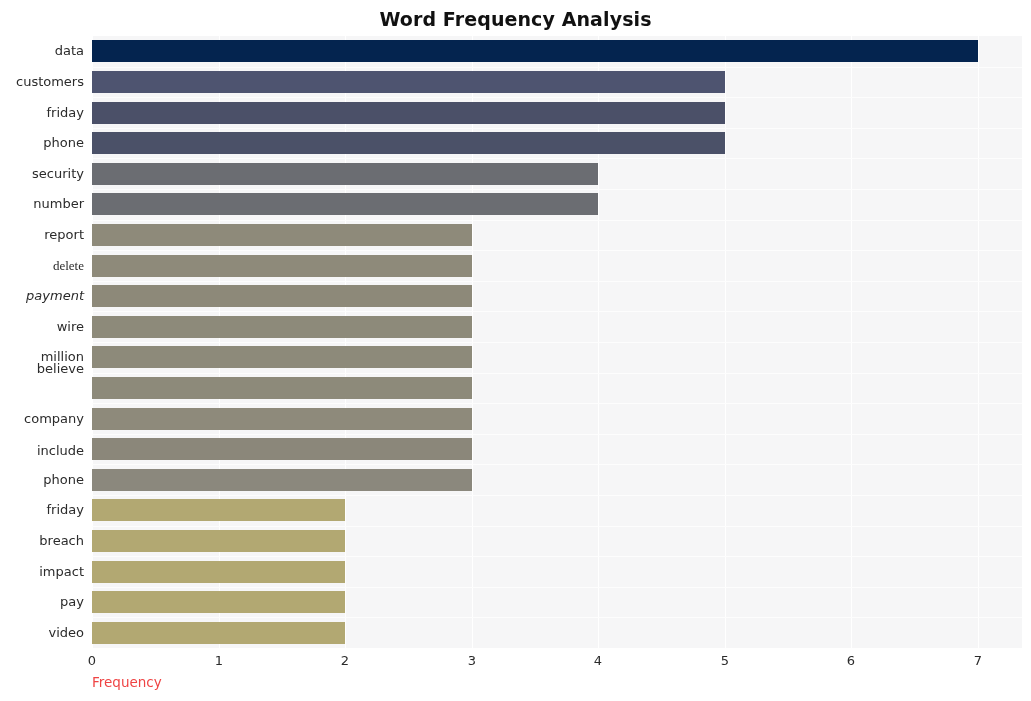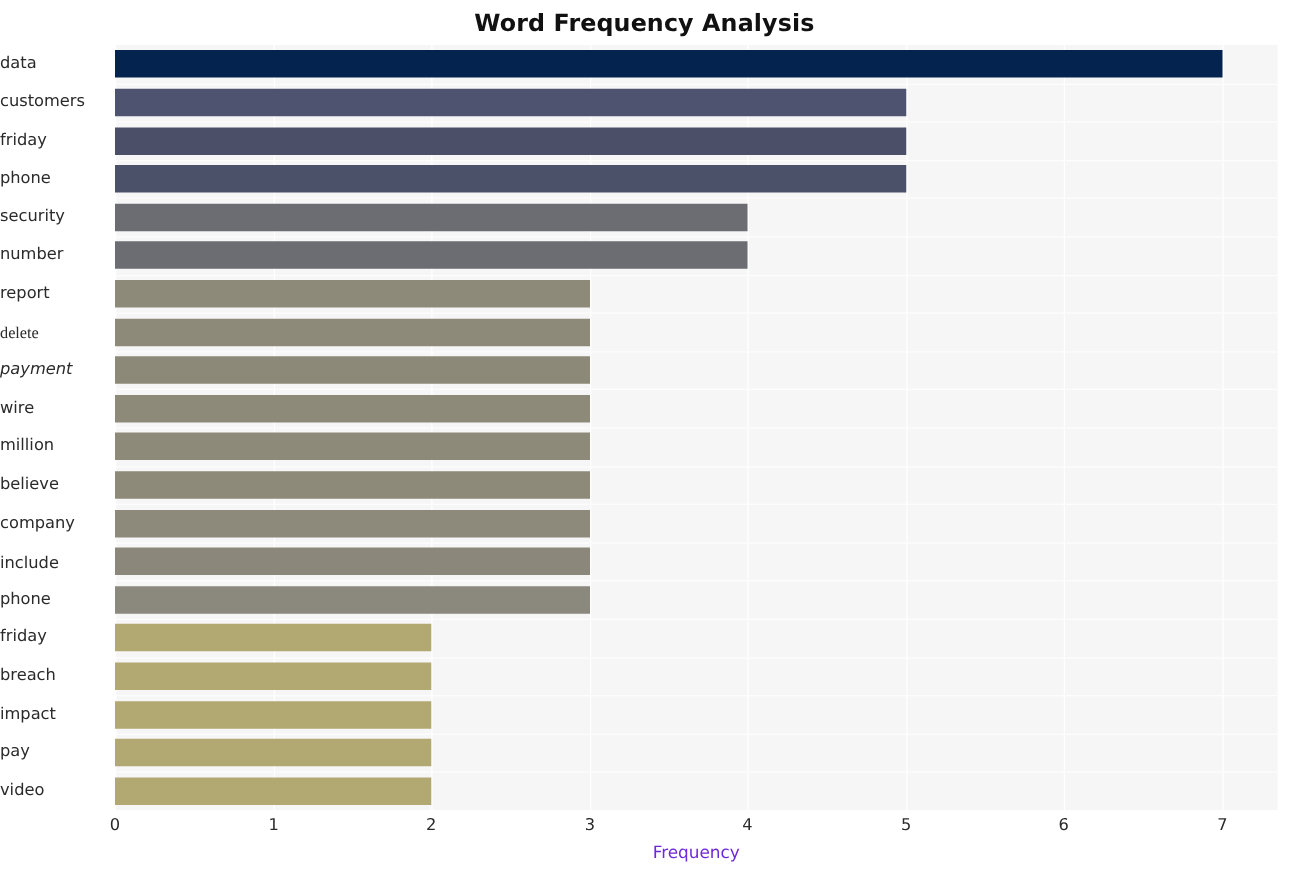--- a/index.html
+++ b/index.html
@@ -67,21 +67,21 @@
   .bar {
     position: absolute;
     left: 0;
   }
 
   
   .ytick {
     position: absolute;
     right: 0;
     width: 84px;
-    text-align: left;
+    text-align: right;
     font-size: 13px;
     color: #2b2b2b;
     line-height: 14px;
   }
   #ytick-layer {
     position: absolute;
     left: 0;
     top: 36px;
     width: 84px;
     height: 612px;
@@ -105,23 +105,22 @@
     color: #2b2b2b;
     line-height: 15px;
   }
 
   
   #xaxis-label {
     position: absolute;
     left: 92px;
     top: 674px;
     width: 930px;
-    text-align: center;
     font-size: 13.5px;
-    color: #6d28d9;
+    color: #ef4444;
     line-height: 17px;
   }
 </style>
 </head>
 <body>
 
 <div id="figure">
 
   <div id="chart-title">Word Frequency Analysis</div>
 
@@ -186,21 +185,21 @@
       <div class="ytick" style="top: 39px;">customers</div>
       <div class="ytick" style="top: 70px;">friday</div>
       <div class="ytick" style="top: 100px;">phone</div>
       <div class="ytick" style="top: 131px;">security</div>
       <div class="ytick" style="top: 161px;">number</div>
       <div class="ytick" style="top: 192px;">report</div>
       <div class="ytick" style="top: 223px; font-family: Liberation Serif, serif;">delete</div>
       <div class="ytick" style="top: 253px; font-style: italic;">payment</div>
       <div class="ytick" style="top: 284px;">wire</div>
       <div class="ytick" style="top: 314px;">million</div>
-      <div class="ytick" style="top: 345px;">believe</div>
+      <div class="ytick" style="top: 326px;">believe</div>
       <div class="ytick" style="top: 376px;">company</div>
       <div class="ytick" style="top: 408px; margin-left: 21px;">include</div>
       <div class="ytick" style="top: 437px;">phone</div>
       <div class="ytick" style="top: 467px;">friday</div>
       <div class="ytick" style="top: 498px;">breach</div>
       <div class="ytick" style="top: 529px;">impact</div>
       <div class="ytick" style="top: 559px;">pay</div>
       <div class="ytick" style="top: 590px;">video</div>
     </div>
 

